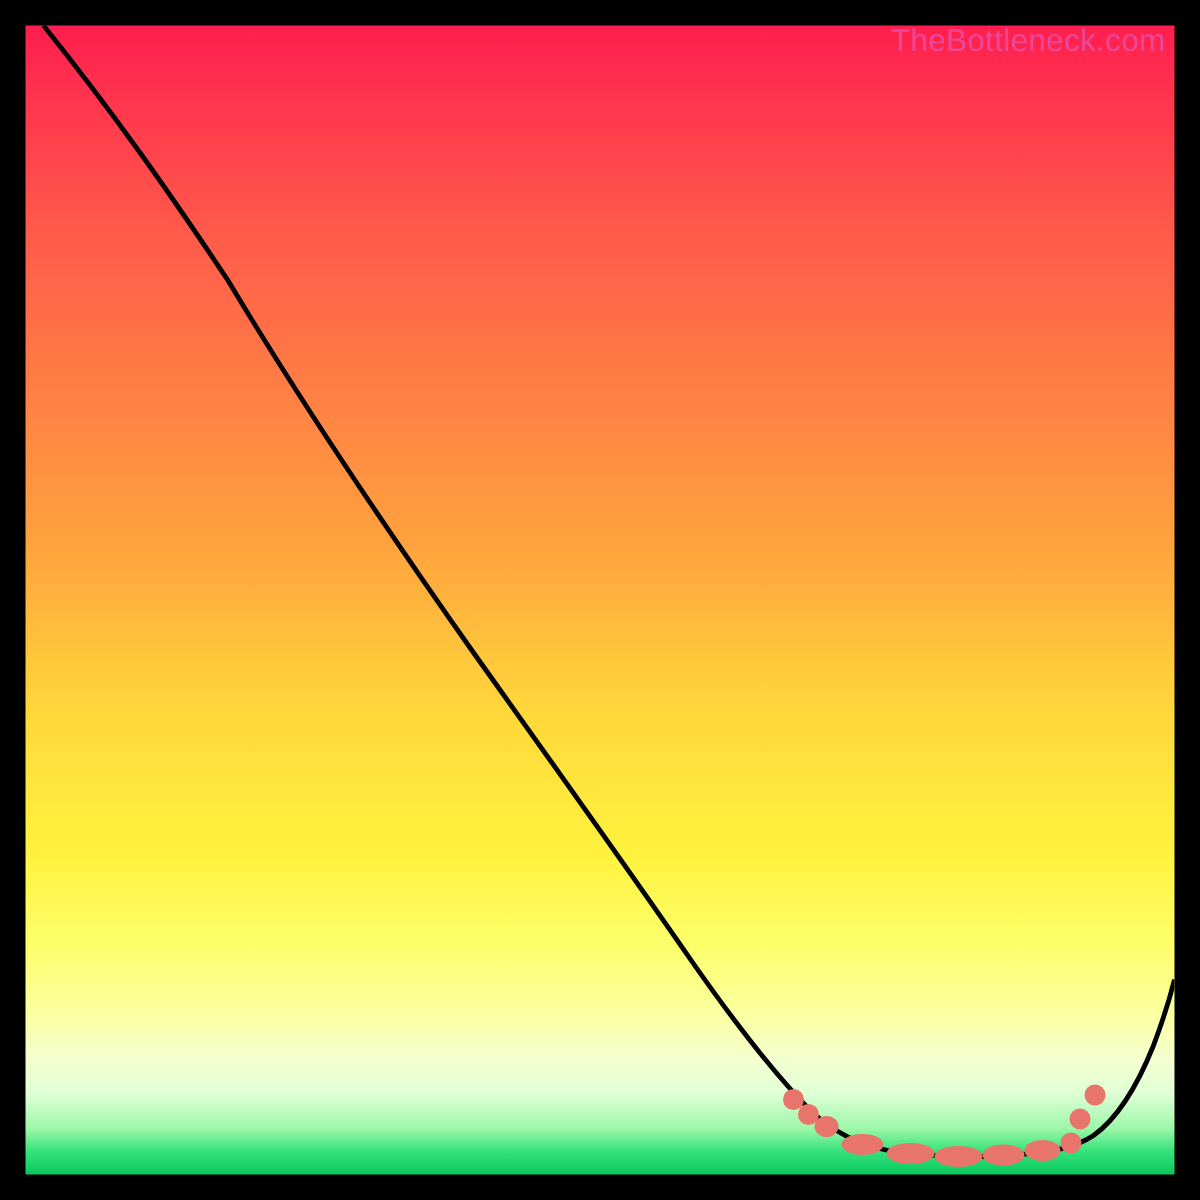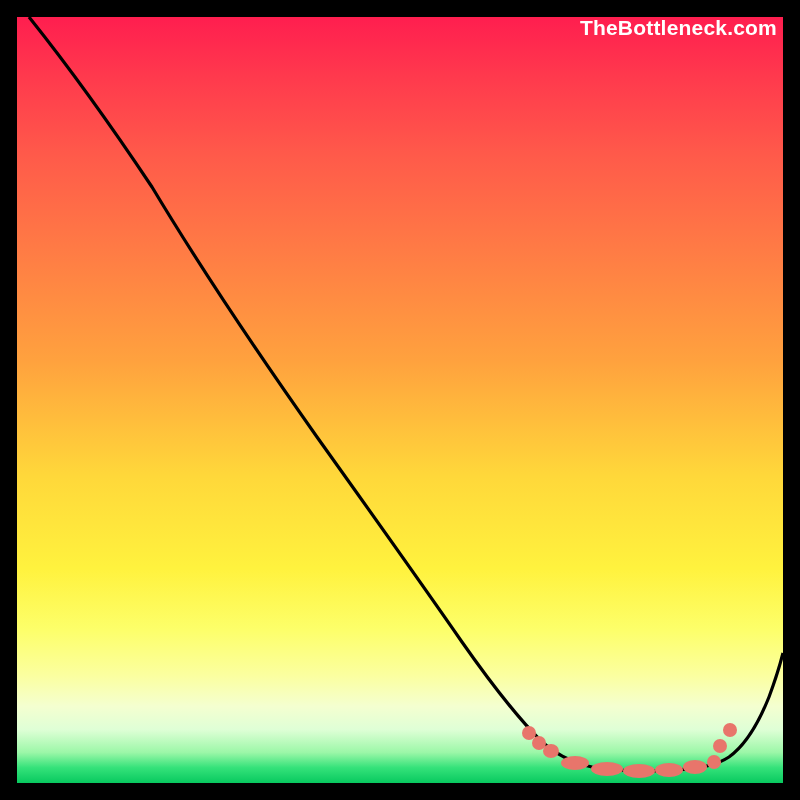--- a/index.html
+++ b/index.html
@@ -56,24 +56,24 @@
     left: 0;
     top: 0;
     width: 766px;
     height: 766px;
     pointer-events: none;
   }
   .watermark {
     position: absolute;
     right: 6px;
     top: -1px;
-    color: #ffffff;
+    color: #ec4899;
     font-size: 21px;
     letter-spacing: 0.2px;
-    font-weight: 700;
+    font-weight: 400;
     user-select: none;
   }
 </style>
 </head>
 <body>
 
 <div class="frame">
 
   <div class="plot-area">
     <div class="gradient"></div>

